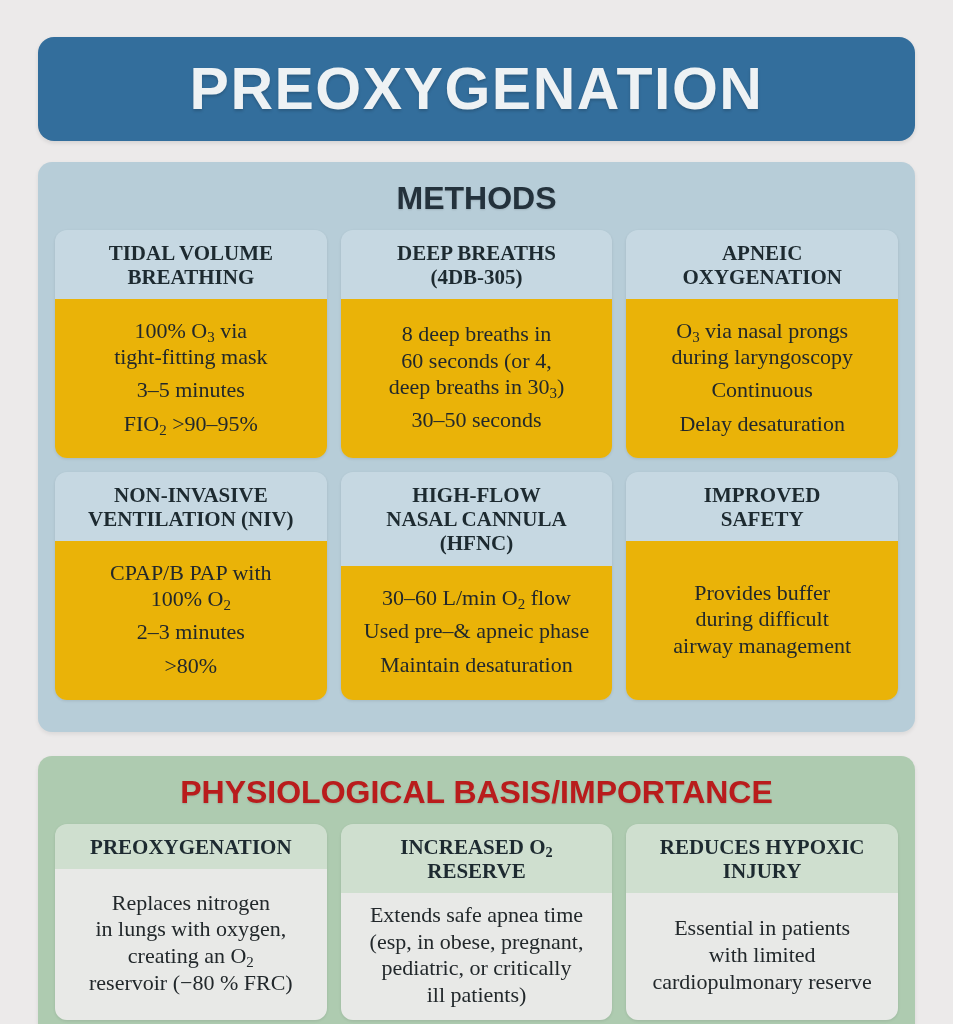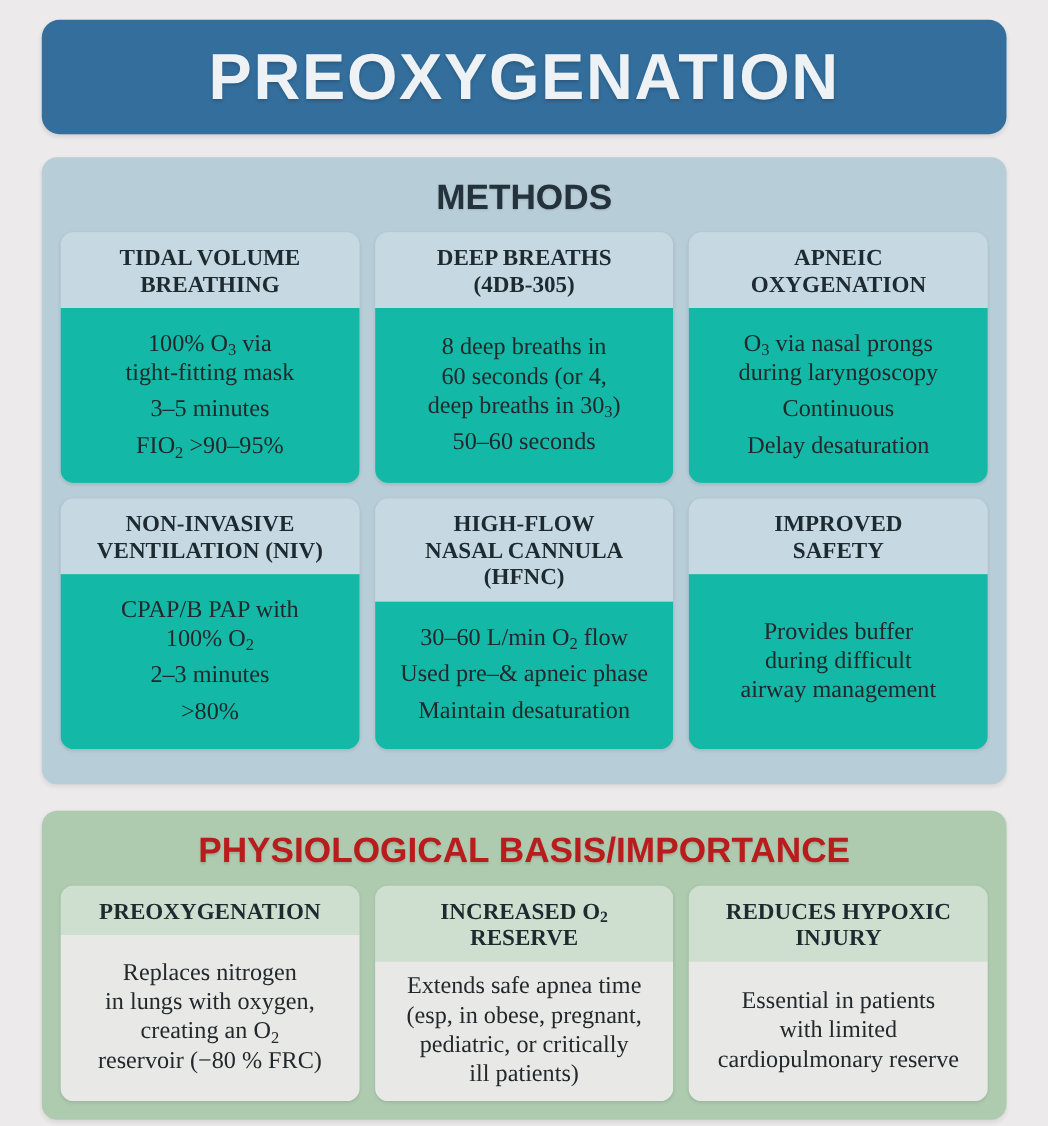--- a/index.html
+++ b/index.html
@@ -13,21 +13,21 @@
     background: #eceaea;
     font-family: "Liberation Sans", sans-serif;
     overflow: hidden;
   }
 
   .page {
     position: relative;
     width: 953px;
     height: 1024px;
     box-sizing: border-box;
-    padding: 18px 38px 22px 38px;
+    padding: 37px 38px 22px 38px;
     display: flex;
     flex-direction: column;
   }
 
   
   .title-banner {
     background: #336e9c;
     border-radius: 16px;
     height: 104px;
     display: flex;
@@ -99,21 +99,21 @@
     line-height: 1.16;
     padding: 11px 8px 10px 8px;
     color: #1d2a30;
     flex: none;
   }
   .methods-card .card-head { background: #c6d8e2; }
   .physio-card  .card-head { background: #cfdfcf; }
 
   .card-body {
     flex: 1 1 auto;
-    background: #14b8a6;
+    background: #eab308;
     display: flex;
     flex-direction: column;
     align-items: center;
     justify-content: center;
     gap: 7px;
     padding: 8px 9px 10px 9px;
     box-sizing: border-box;
   }
   .physio-card .card-body { background: #e8e9e7; gap: 0; }
 
@@ -153,21 +153,21 @@
           <div class="card-line">100% O<sub>3</sub> via<br>tight-fitting mask</div>
           <div class="card-line">3–5 minutes</div>
           <div class="card-line">FIO<sub>2</sub> &gt;90–95%</div>
         </div>
       </div>
 
       <div class="card methods-card">
         <div class="card-head">DEEP BREATHS<br>(4DB-305)</div>
         <div class="card-body">
           <div class="card-line">8 deep breaths in<br>60 seconds (or 4,<br>deep breaths in 30<sub>3</sub>)</div>
-          <div class="card-line">50–60 seconds</div>
+          <div class="card-line">30–50 seconds</div>
         </div>
       </div>
 
       <div class="card methods-card">
         <div class="card-head">APNEIC<br>OXYGENATION</div>
         <div class="card-body">
           <div class="card-line">O<sub>3</sub> via nasal prongs<br>during laryngoscopy</div>
           <div class="card-line">Continuous</div>
           <div class="card-line">Delay desaturation</div>
         </div>

